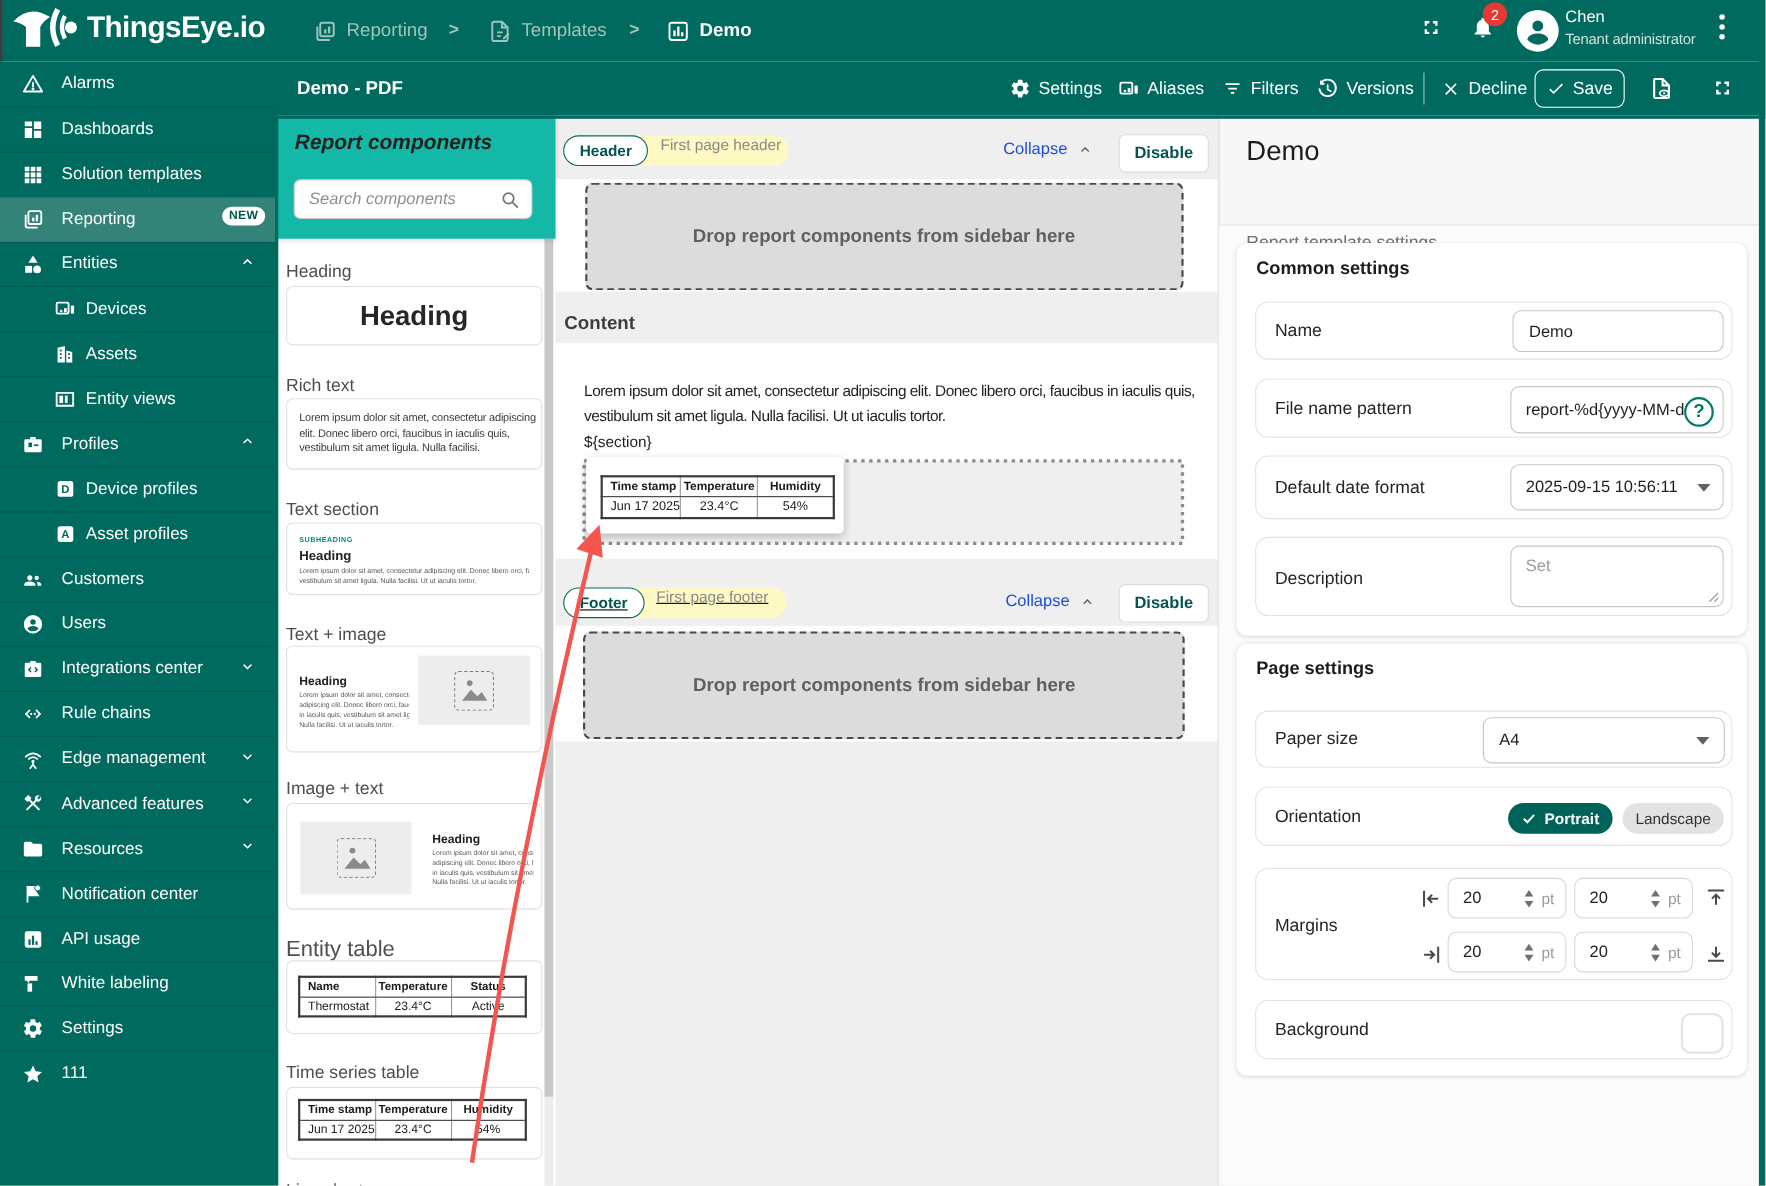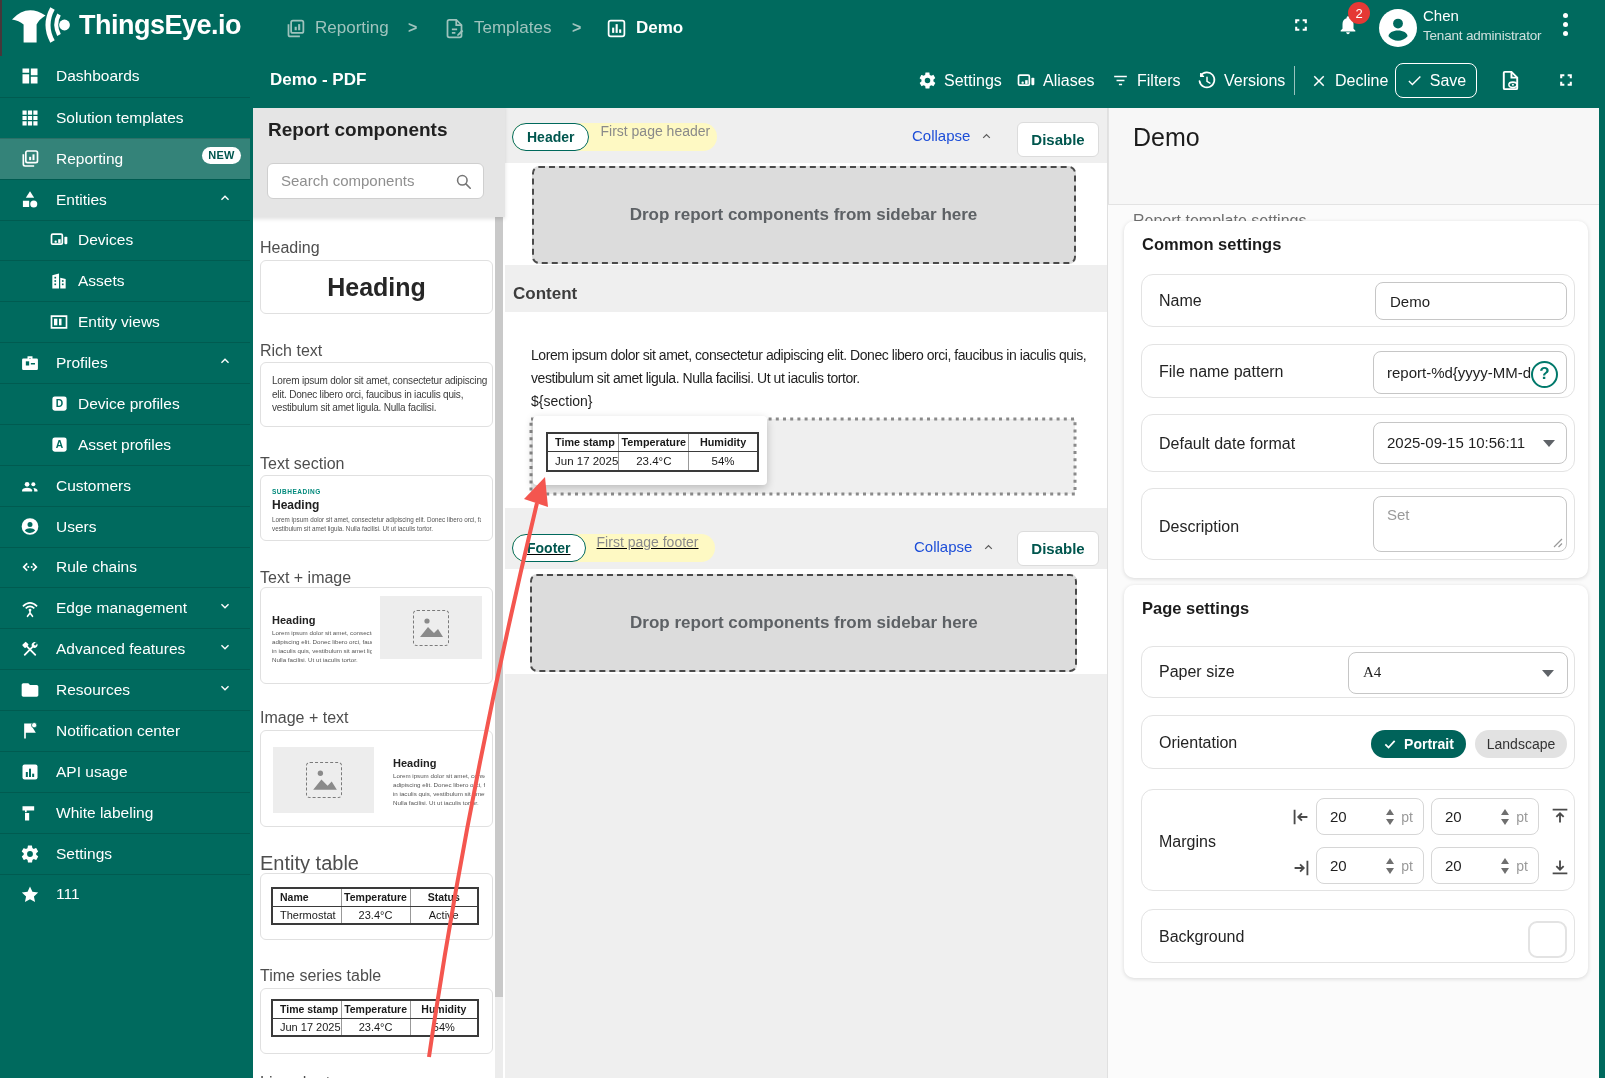--- a/index.html
+++ b/index.html
@@ -24,21 +24,21 @@
 .mi .chev { position:absolute; right:17px; }
 .mi.active { background:#348379; }
 #newbadge { position:absolute; left:202px; top:8px; width:39px; height:17px; background:#fff; border-radius:9px; color:#00564e; font-size:11px; font-weight:bold; display:flex; align-items:center; justify-content:center; letter-spacing:0.3px; }
 
 #toolbar { position:absolute; left:250px; top:56px; width:1355px; height:49px; background:#006a5e; z-index:25; }
 #tbtitle { position:absolute; left:20px; top:14px; color:#fff; font-size:17px; font-weight:bold; }
 .tbbtn { position:absolute; top:0; height:49px; display:flex; align-items:center; color:#fff; font-size:16px; font-weight:500; }
 .tbbtn svg { margin-right:7px; }
 
 #cpanel { position:absolute; left:250px; top:105px; width:255px; height:973px; background:#fff; z-index:5; }
-#cphead { position:absolute; left:0; top:0; width:255px; height:112px; background:#e5e5e5; box-shadow:0 2px 4px rgba(0,0,0,0.12); z-index:3;}
+#cphead { position:absolute; left:0; top:0; width:255px; height:112px; background:#14b8a6; box-shadow:0 2px 4px rgba(0,0,0,0.12); z-index:3;font-style:italic;}
 #cphead h2 { position:absolute; left:18px; top:14px; font-size:19px; font-weight:bold; color:#212121; }
 #searchbox { position:absolute; left:17px; top:58px; width:217px; height:36px; border:1px solid #cfcfcf; border-radius:6px; background:#fff; }
 #searchbox .ph { position:absolute; left:13px; top:8px; color:#8f8f8f; font-size:15px; }
 #searchbox svg { position:absolute; right:10px; top:8px; }
 #cplist { position:absolute; left:0; top:112px; width:245px; height:861px; overflow:hidden; background:#fff; }
 .ccard { width:233px; background:#fff; border:1px solid #e0e0e0; border-radius:6px; position:relative; }
 #cscroll { position:absolute; left:245px; top:112px; width:8px; height:861px; background:#ececec; }
 #cscrollthumb { position:absolute; left:0px; top:0px; width:8px; height:780px; background:#c9c9c9; }
 
 table.ptable { border-collapse:collapse; font-size:10.5px; color:#1a1a1a; table-layout:fixed; border:2px solid #3a3a3a; }
@@ -139,20 +139,30 @@
   <div style="position:absolute;left:1563px;top:13px;display:flex;flex-direction:column;gap:4px;">
     <div style="width:5px;height:5px;border-radius:50%;background:#fff;"></div>
     <div style="width:5px;height:5px;border-radius:50%;background:#fff;"></div>
     <div style="width:5px;height:5px;border-radius:50%;background:#fff;"></div>
   </div>
 </div>
 <div id="leftedge"></div>
 <div id="sidebar">
   <div class="mi">
       <span class="ico">
+        <svg width="21" height="21" viewBox="0 0 24 24" fill="none" stroke="#fff" stroke-width="2">
+          <path d="M12 3 L22 20 L2 20 Z" stroke-linejoin="round"></path>
+          <path d="M12 10.5 L12 14.5" stroke-linecap="round"></path>
+          <circle cx="12" cy="17.3" r="0.6" fill="#fff"></circle>
+        </svg>
+      </span>
+      <span class="lbl">Alarms</span>
+    </div>
+  <div class="mi">
+      <span class="ico">
         <svg width="20" height="20" viewBox="0 0 24 24" fill="#fff">
           <path d="M3 3h8v5H3zM13 3h8v8h-8zM3 10h8v11H3zM13 13h8v8h-8z"></path>
         </svg>
       </span>
       <span class="lbl">Dashboards</span>
     </div>
   <div class="mi">
       <span class="ico">
         <svg width="20" height="20" viewBox="0 0 24 24" fill="#fff">
           <path d="M3 3h5v5H3zM9.5 3h5v5h-5zM16 3h5v5h-5zM3 9.5h5v5H3zM9.5 9.5h5v5h-5zM16 9.5h5v5h-5zM3 16h5v5H3zM9.5 16h5v5h-5zM16 16h5v5h-5z"></path>
@@ -261,20 +271,33 @@
       </span>
       <span class="lbl">Customers</span>
     </div>
   <div class="mi">
       <span class="ico">
         <svg width="21" height="21" viewBox="0 0 24 24" fill="#fff">
           <path d="M12 2a10 10 0 1 0 0 20 10 10 0 0 0 0-20zm0 4.5a3 3 0 1 1 0 6 3 3 0 0 1 0-6zm0 13.2c-2.5 0-4.7-1.1-6.2-2.9 1.2-1.8 3.6-2.8 6.2-2.8s5 1 6.2 2.8a8.2 8.2 0 0 1-6.2 2.9z"></path>
         </svg>
       </span>
       <span class="lbl">Users</span>
+    </div>
+  <div class="mi">
+      <span class="ico">
+        <svg width="20" height="20" viewBox="0 0 24 24" fill="#fff">
+          <path d="M9 3.5 h6 v2 h4.5 A1.5 1.5 0 0 1 21 7 V19.5 A1.5 1.5 0 0 1 19.5 21 H4.5 A1.5 1.5 0 0 1 3 19.5 V7 A1.5 1.5 0 0 1 4.5 5.5 H9 Z"></path>
+          <path d="M9.8 10.5 L7.6 13 L9.8 15.5" stroke="#006a5e" stroke-width="1.7" fill="none"></path>
+          <path d="M14.2 10.5 L16.4 13 L14.2 15.5" stroke="#006a5e" stroke-width="1.7" fill="none"></path>
+        </svg>
+      </span>
+      <span class="lbl">Integrations center</span>
+      <span class="chev"><svg width="16" height="16" viewBox="0 0 24 24" fill="#fff">
+          <path d="M12 16l-6-6 1.4-1.4L12 13.2l4.6-4.6L18 10z"></path>
+        </svg></span>
     </div>
   <div class="mi">
       <span class="ico">
         <svg width="22" height="22" viewBox="0 0 24 24" fill="#fff">
           <path d="M8 7 L3 12 L8 17 L9.4 15.6 L5.8 12 L9.4 8.4 Z M16 7 L21 12 L16 17 L14.6 15.6 L18.2 12 L14.6 8.4 Z"></path>
           <circle cx="10" cy="12" r="1.2"></circle>
           <circle cx="14" cy="12" r="1.2"></circle>
         </svg>
       </span>
       <span class="lbl">Rule chains</span>
@@ -603,21 +626,21 @@
             <path d="M9 1 L1 9 M9 5.5 L5.5 9" stroke="#9a9a9a" stroke-width="1.2" fill="none"></path>
           </svg>
       </div>
     </div>
   </div>
 
   <div class="rcard" style="top:479.6px;height:393px;">
     <h3>Page settings</h3>
     <div class="rrow" style="top:61.5px;height:52px;">
       <div class="rlabel" style="top:16px;">Paper size</div>
-      <div class="rinput" style="left:206px;top:5px;width:220px;height:42px;font-family:Liberation Serif, serif;">
+      <div class="rinput" style="left:206px;top:5px;width:220px;height:42px;">
           <span style="position:absolute;left:14px;top:11px;">A4</span>
         <span style="position:absolute;right:13px;top:17px;width:0;height:0;border-left:6px solid transparent;border-right:6px solid transparent;border-top:7px solid #5f6368;"></span>
       </div>
     </div>
     <div class="rrow" style="top:130.8px;height:54px;">
       <div class="rlabel" style="top:18px;">Orientation</div>
       <div style="position:absolute;left:229px;top:14px;width:95px;height:28px;background:#00635a;border-radius:14px;color:#fff;font-size:14px;font-weight:bold;display:flex;align-items:center;justify-content:center;">
         <svg width="14" height="14" viewBox="0 0 24 24" fill="none" stroke="#fff" stroke-width="3" style="margin-right:7px;">
             <path d="M4 12.5 L9.5 18 L20 6.5"></path>
           </svg>Portrait</div>

